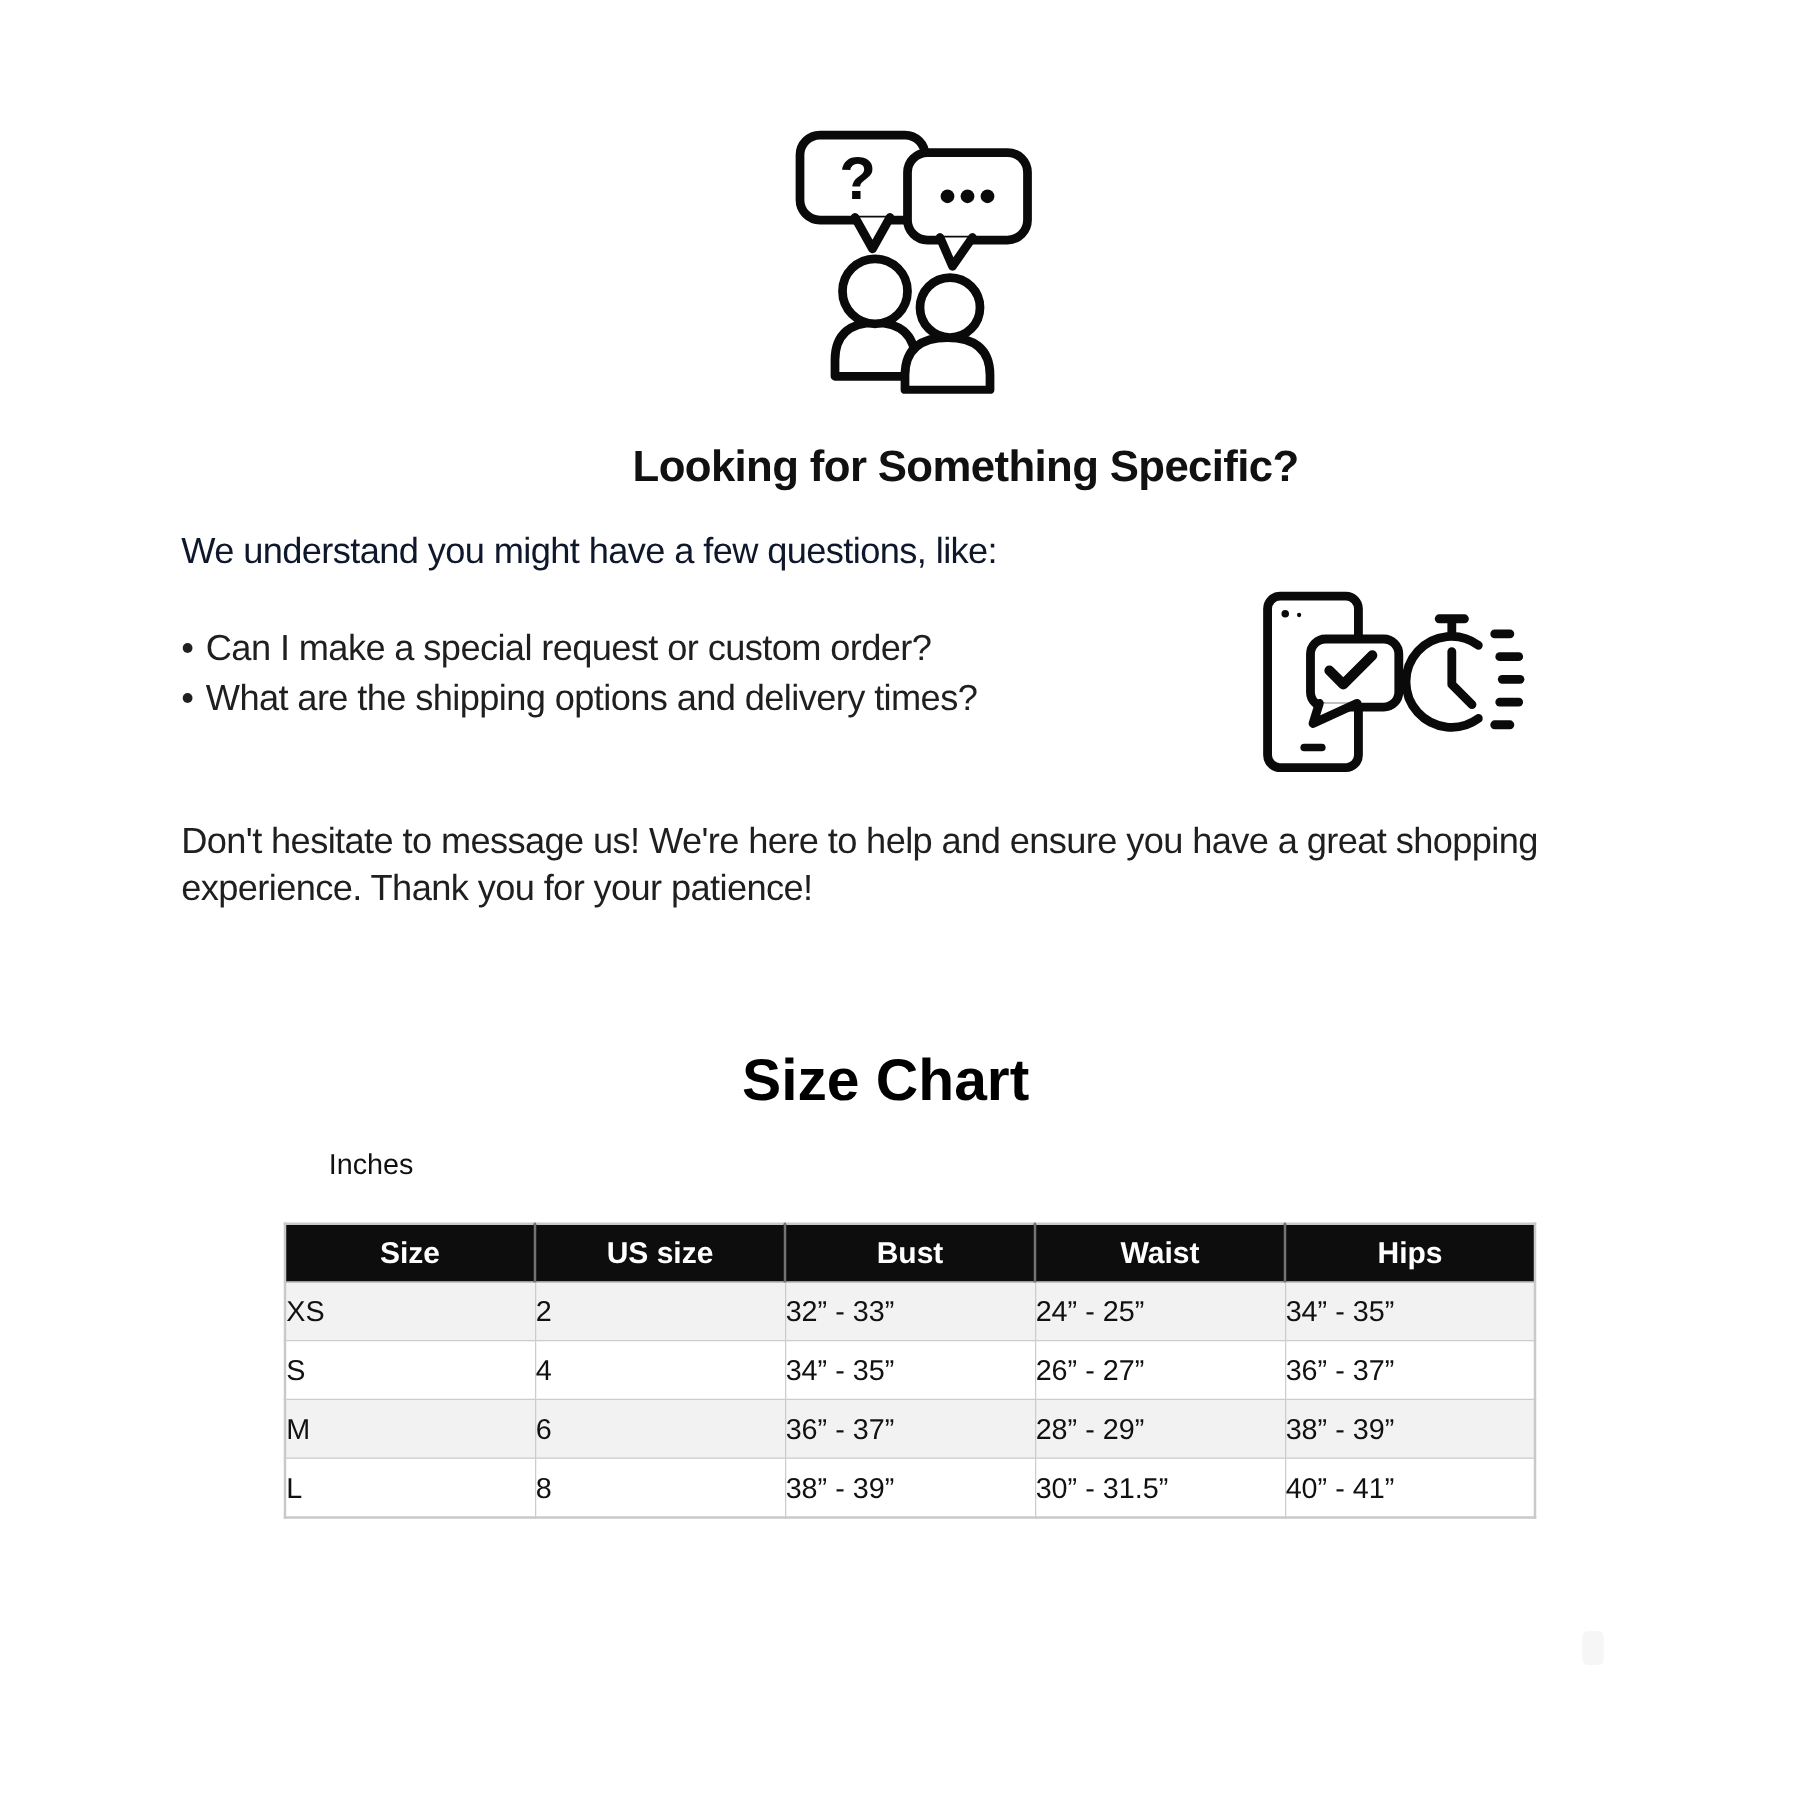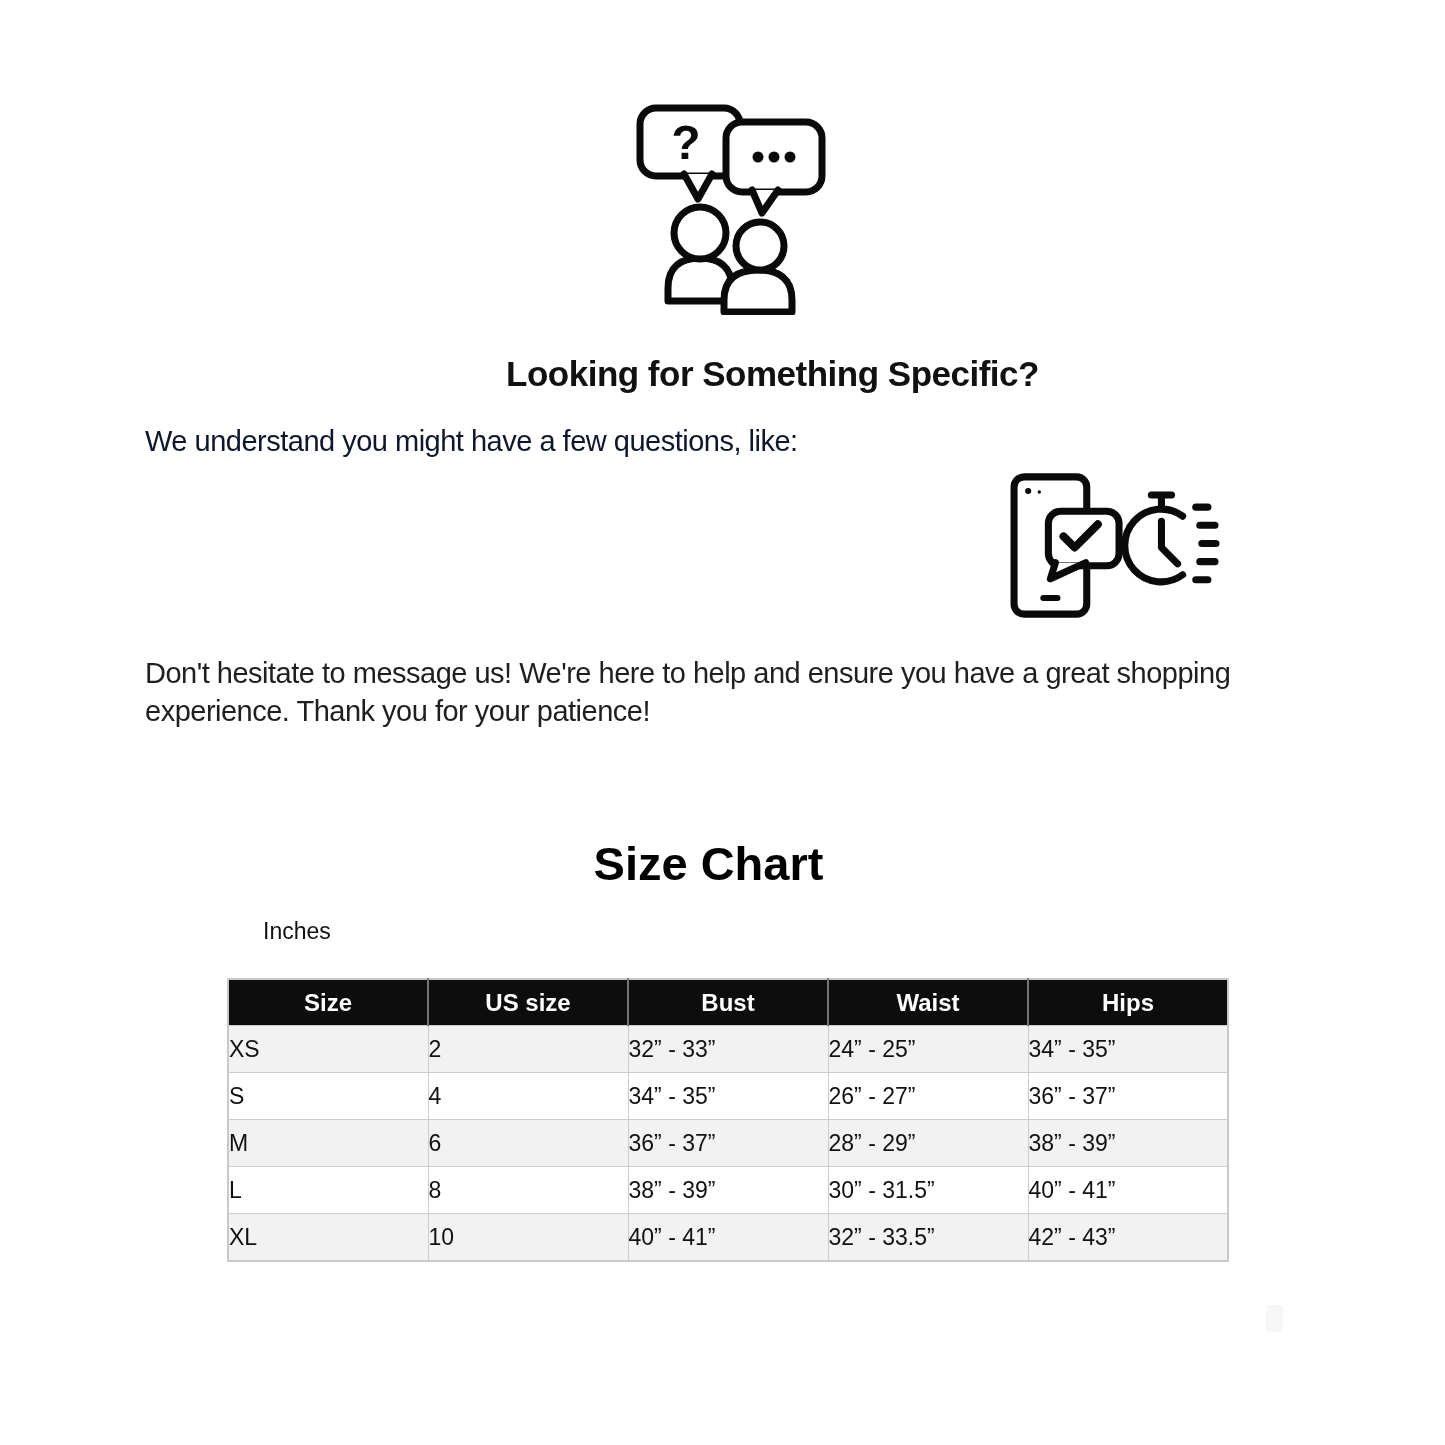--- a/index.html
+++ b/index.html
@@ -95,20 +95,22 @@
     <circle class="solid" cx="130" cy="57" r="5.5"></circle>
     <circle class="solid" cx="146" cy="57" r="5.5"></circle>
     <circle class="solid" cx="162" cy="57" r="5.5"></circle>
   </svg>
 
   <h1 class="main-heading">Looking for Something Specific?</h1>
 
   <p class="intro">We understand you might have a few questions, like:</p>
 
   <div class="bullets">
+    <div class="bullet-row"><span class="marker">•</span><span>Can I make a special request or custom order?</span></div>
+    <div class="bullet-row"><span class="marker">•</span><span>What are the shipping options and delivery times?</span></div>
   </div>
 
   <svg class="reply-icon" viewBox="0 0 210 145" aria-hidden="true">
 
     <rect class="filled" x="6" y="4" width="72" height="136" rx="10"></rect>
     <circle class="solid" cx="20" cy="18" r="3"></circle>
     <circle class="solid" cx="31" cy="19" r="1.7"></circle>
     <rect class="solid" x="32" y="121" width="20" height="6" rx="3"></rect>
 
     <path class="stroke" d="M173,101 A36,36 0 1 1 173,43"></path>
@@ -165,25 +167,18 @@
         <td>28” - 29”</td>
         <td>38” - 39”</td>
       </tr>
       <tr>
         <td>L</td>
         <td>8</td>
         <td>38” - 39”</td>
         <td>30” - 31.5”</td>
         <td>40” - 41”</td>
       </tr>
-      <tr>
-        <td>XL</td>
-        <td>10</td>
-        <td>40” - 41”</td>
-        <td>32” - 33.5”</td>
-        <td>42” - 43”</td>
-      </tr>
     </tbody>
   </table>
 
   <div class="watermark"></div>
 
 </div>
 
 </body></html>

